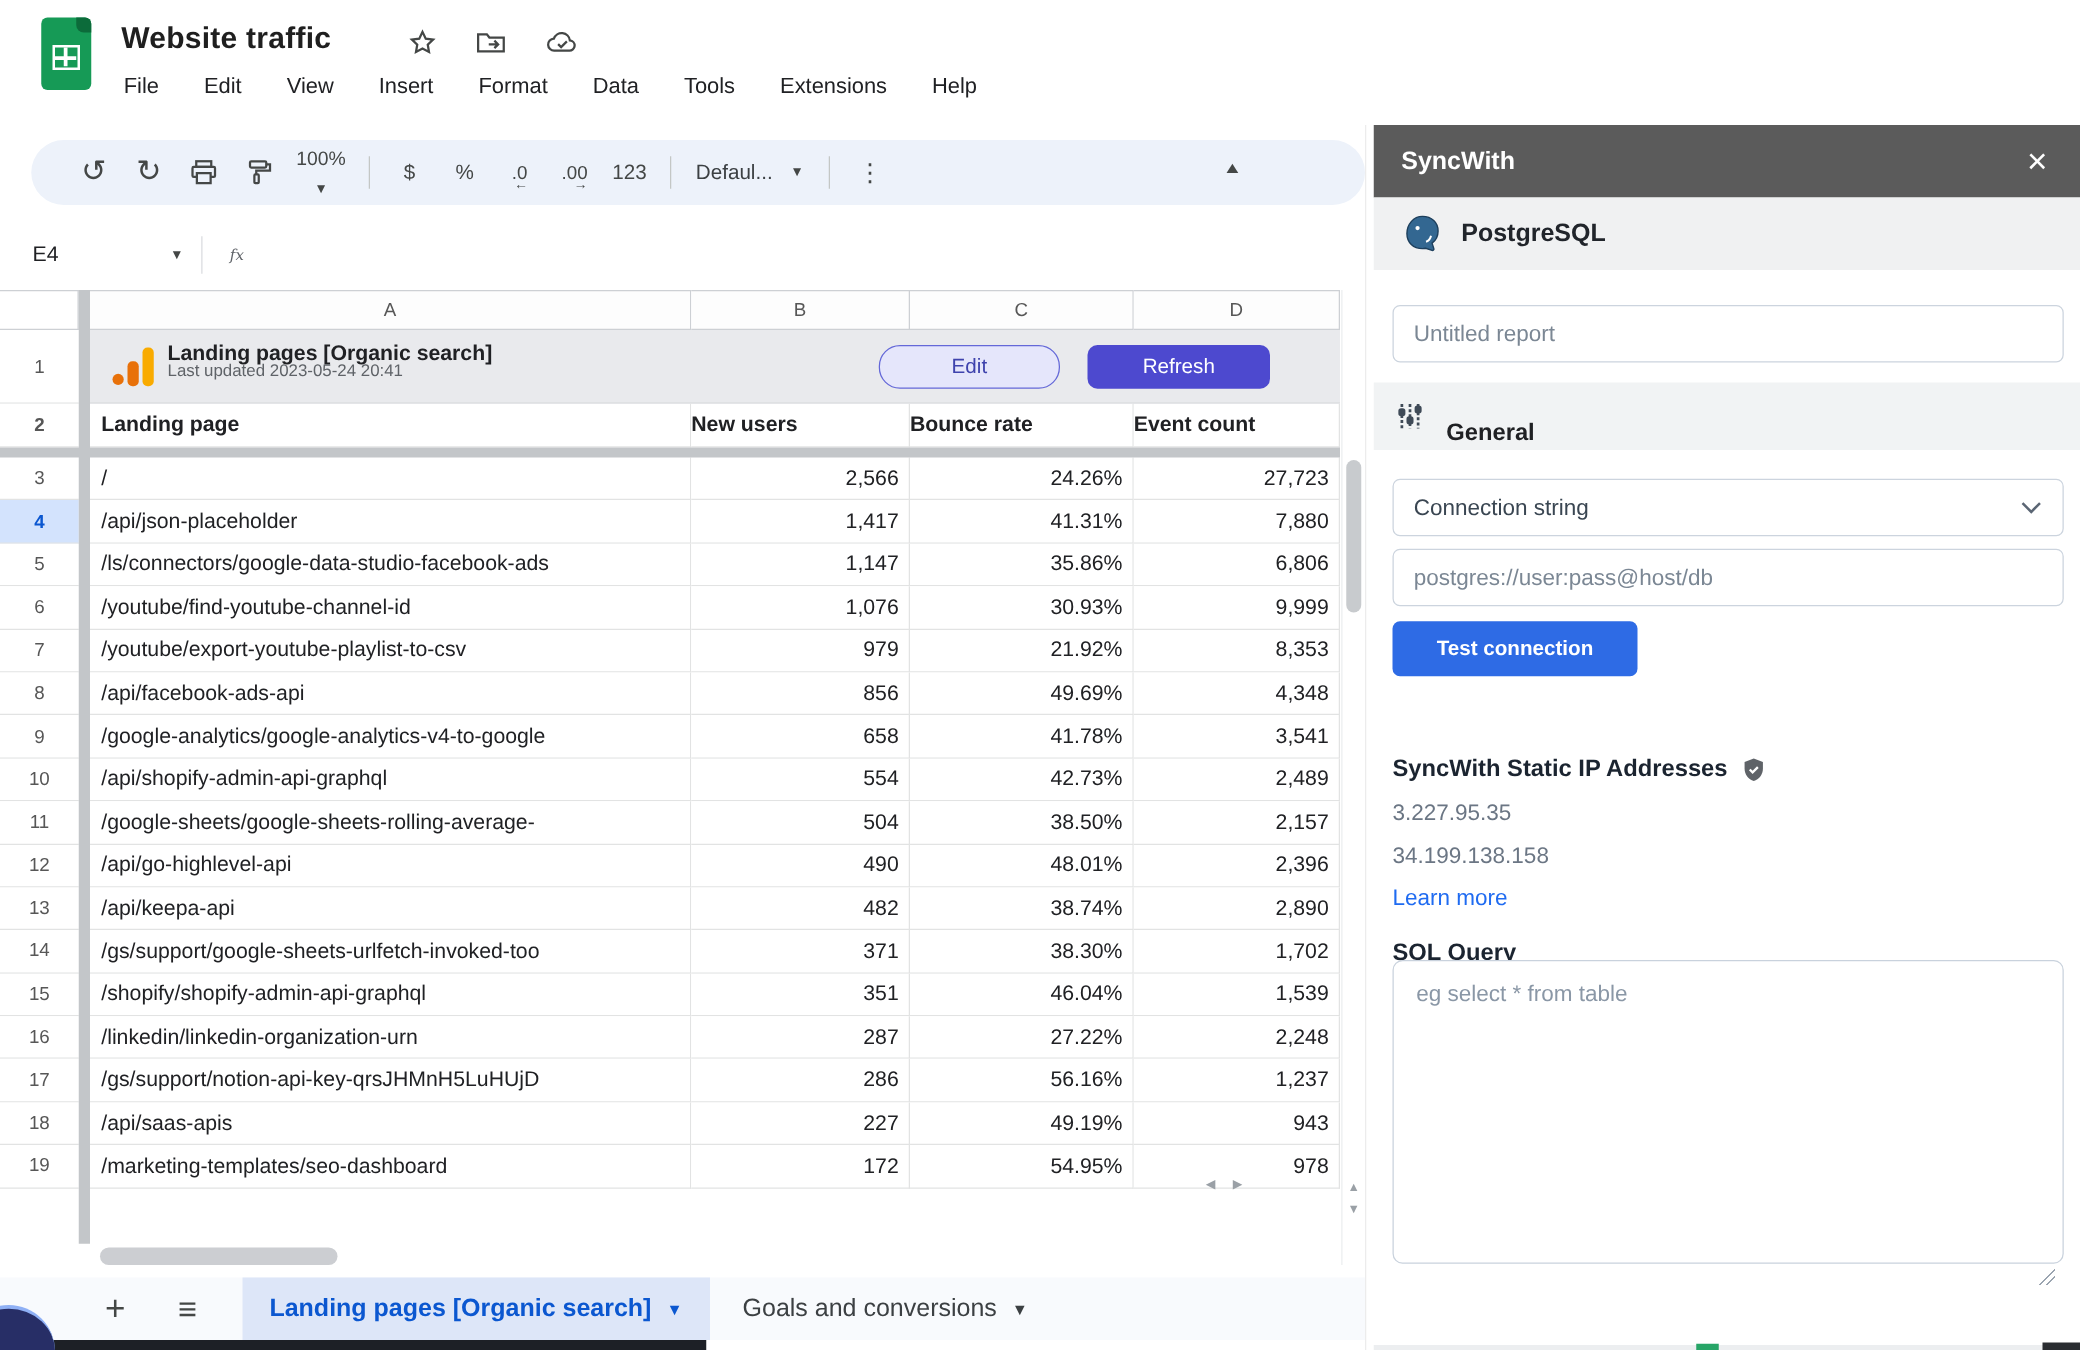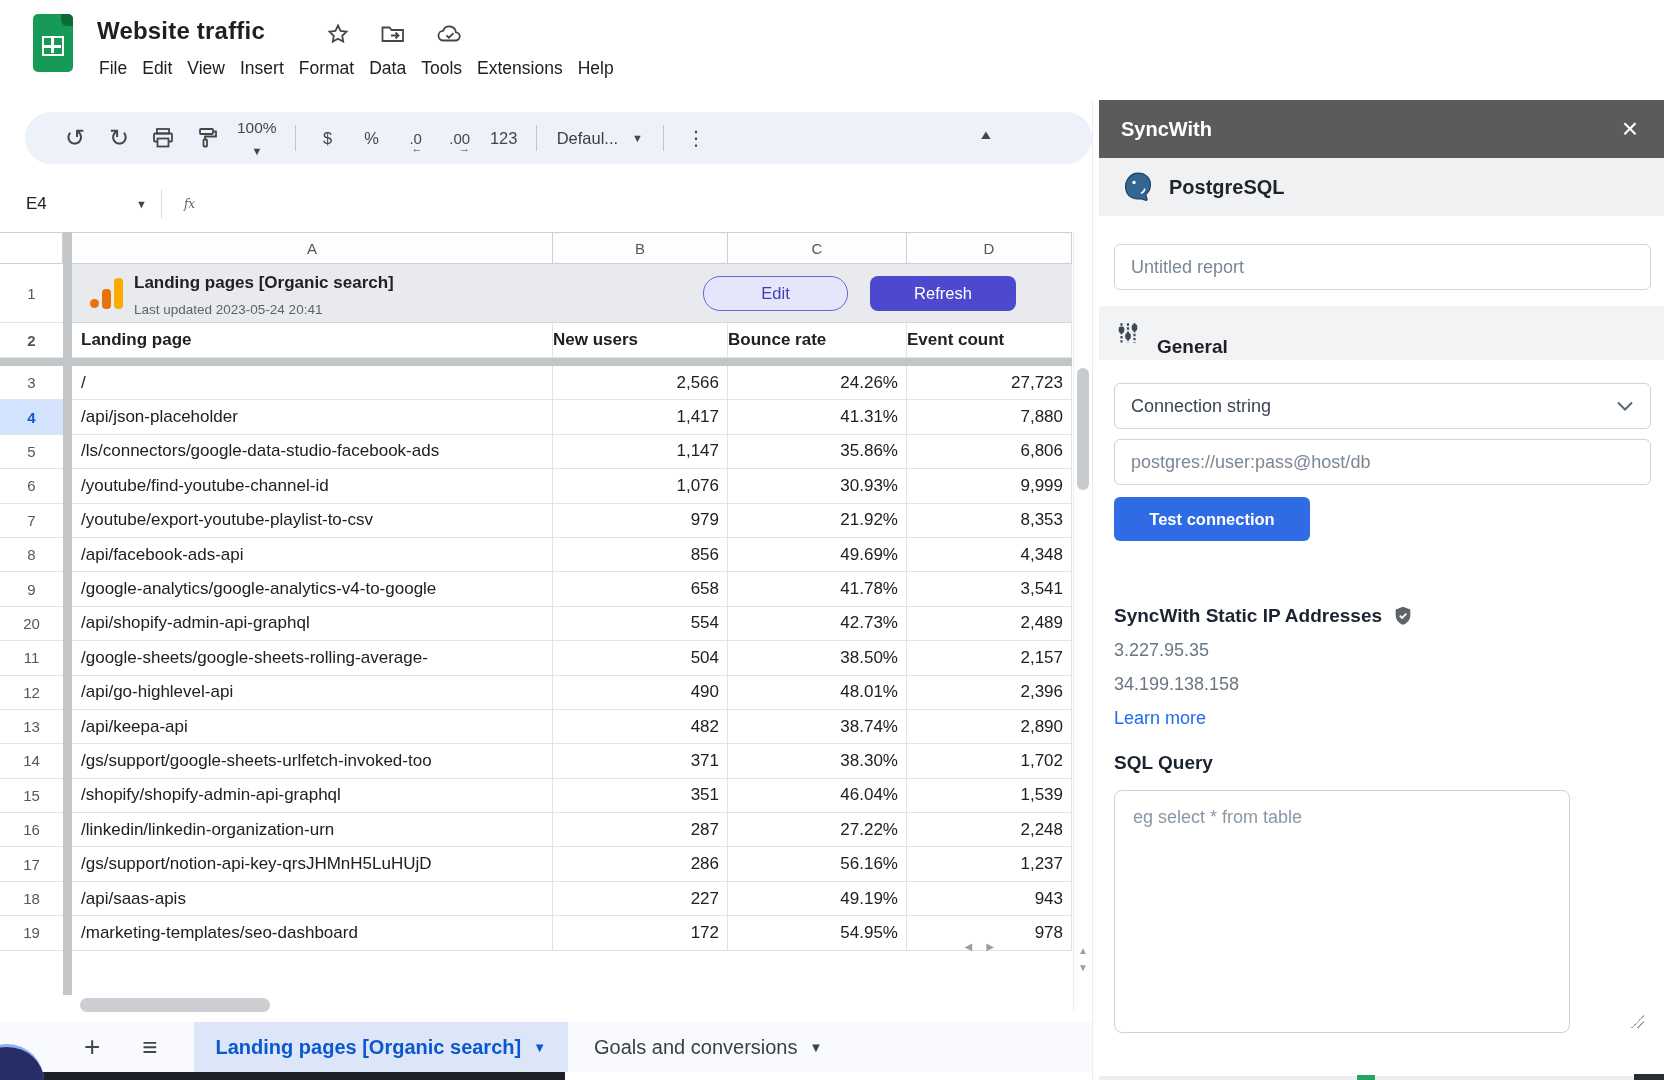--- a/index.html
+++ b/index.html
@@ -11,21 +11,21 @@
   
   .logo{ left:33px; top:14px; width:40px; height:58px; background:#169a56; border-radius:5px; }
   .logo .fold{ position:absolute; right:0; top:0; width:12px; height:12px; background:#0c6b3a; border-radius:0 5px 0 6px;}
   .logo .grid2{ position:absolute; left:9px; top:22px; width:22px; height:20px; border:2.5px solid #fff; }
   .logo .grid2 i{ position:absolute; background:#fff; }
   .logo .grid2 .h{ left:0; top:7px; width:17px; height:2.5px; }
   .logo .grid2 .v{ left:7px; top:0; width:2.5px; height:15px; }
   .doc-title{ left:97px; top:17px; font-size:24px; font-weight:700; color:#1f1f1f; letter-spacing:.2px;}
   .title-icons{ left:326px; top:22px; display:flex; gap:30px; align-items:center; color:#444746;}
   .title-icons svg{ display:block; }
-  .menu-bar{ left:99px; top:58px; display:flex; gap:15px; font-size:17.5px; color:#202124; }
+  .menu-bar{ left:99px; top:58px; display:flex; gap:36px; font-size:17.5px; color:#202124; }
   .menu-item{ cursor:default; }
 
   
   .toolbar{ left:25px; top:112px; width:1067px; height:52px; background:#edf2fa; border-radius:26px;
             display:flex; align-items:center; gap:0; padding-left:28px; color:#444746; font-size:15px;}
   .tbtn{ display:flex; align-items:center; justify-content:center; min-width:44px; height:36px; border-radius:6px; }
   .tbtn.sym{ font-size:16.5px; font-weight:400; color:#444746;}
   .t-undo,.t-redo{ font-size:24px; line-height:1; }
   .zoom-box{ display:flex; align-items:center; gap:8px; padding:0 8px; font-size:15.5px;flex-direction:column;}
   .caret{ font-size:11px; color:#444746; }
@@ -57,21 +57,21 @@
   .banner{ position:absolute; left:72px; top:34px; width:1000px; height:59px; background:#e9eaed;
            border-bottom:1px solid #d5d7da; }
   .rh-banner{ position:absolute; left:0; top:34px; width:63px; height:59px; background:#fff;
               border-bottom:1px solid #e2e3e3; display:flex;align-items:center;justify-content:center;
               font-size:15px; color:#575757;}
   .ga-icon{ position:absolute; left:18px; top:13px; width:34px; height:32px; }
   .ga-icon .dot{ position:absolute; left:0; bottom:1px; width:9px; height:9px; border-radius:50%; background:#e8710a;}
   .ga-icon .b1{ position:absolute; left:12px; bottom:0; width:9px; height:20px; border-radius:4px; background:#e8710a;}
   .ga-icon .b2{ position:absolute; left:24px; bottom:0; width:9px; height:31px; border-radius:4px; background:#f9ab00;}
   .banner-title{ position:absolute; left:62px; top:9px; font-size:17px; font-weight:700; color:#202124;}
-  .banner-sub{ position:absolute; left:62px; top:38px; font-size:13.5px; color:#5f6368;}
+  .banner-sub{ position:absolute; left:62px; top:25px; font-size:13.5px; color:#5f6368;}
   .edit-btn{ position:absolute; right:224px; top:12px; width:145px; height:35px; border-radius:17px;
              background:#e5e6fb; border:1.5px solid #6468d8; color:#3f43ad; font-size:16.5px;
              display:flex; align-items:center; justify-content:center; }
   .refresh-btn{ position:absolute; right:56px; top:12px; width:146px; height:35px; border-radius:8px;
              background:#4d49cf; color:#fff; font-size:16.5px; font-weight:500;
              display:flex; align-items:center; justify-content:center; }
 
   .hdr-row{ position:absolute; left:0; top:93px; height:35px; display:flex; font-weight:700; font-size:17px; }
   .grid-body{ position:absolute; left:0; top:136px; }
   .grid-row{ display:flex; height:34.4px; }
@@ -123,21 +123,21 @@
   .sb-select{ top:283px; justify-content:space-between; color:#3a4652; }
   .conn-input{ top:339px; }
   .test-btn{ position:absolute; left:15px; top:397px; width:196px; height:44px; background:#2e6be5; border-radius:6px;
              color:#fff; font-size:16.5px; font-weight:700; display:flex; align-items:center; justify-content:center;}
   .ip-title{ position:absolute; left:15px; top:504px; font-size:19px; font-weight:700; color:#1b2430;
              display:flex; align-items:center; gap:10px;}
   .ip-line{ position:absolute; left:15px; font-size:18px; color:#6b7684; }
   .ip1{ top:540px; } .ip2{ top:574px; }
   .learn{ position:absolute; left:15px; top:608px; font-size:18px; color:#1f6bf1; }
   .sql-label{ position:absolute; left:15px; top:652px; font-size:19px; font-weight:700; color:#1b2430;}
-  .sql-area{ position:absolute; left:15px; top:690px; width:456px; height:243px; border:1px solid #c9d2dd;
+  .sql-area{ position:absolute; left:15px; top:668px; width:537px; height:243px; border:1px solid #c9d2dd;
              border-radius:8px; background:#fff; padding:16px 18px; font-size:18px; color:#8a97a6; }
   .resize{ position:absolute; right:20px; top:915px; width:13px; height:13px;
            background:linear-gradient(135deg, transparent 0 50%, #9aa4b0 50% 56%, transparent 56% 72%, #9aa4b0 72% 78%, transparent 78%); }
   .sb-bottom{ position:absolute; left:0; top:976px; width:565px; height:4px; background:#eceef0; }
   .sb-green{ position:absolute; left:258px; top:975px; width:18px; height:5px; background:#27a567; }
   .sb-dark{ position:absolute; right:0; top:974px; width:30px; height:6px; background:#2a2d31; }
 
   svg{ display:block; }
 </style>
 </head>
@@ -308,21 +308,21 @@
           <div class="cell colD-c num">4,348</div>
         </div>
         <div class="grid-row">
           <div class="cell rownum">9</div>
           <div class="cell colA-c">/google-analytics/google-analytics-v4-to-google</div>
           <div class="cell colB-c num">658</div>
           <div class="cell colC-c num">41.78%</div>
           <div class="cell colD-c num">3,541</div>
         </div>
         <div class="grid-row">
-          <div class="cell rownum">20</div>
+          <div class="cell rownum">10</div>
           <div class="cell colA-c">/api/shopify-admin-api-graphql</div>
           <div class="cell colB-c num">554</div>
           <div class="cell colC-c num">42.73%</div>
           <div class="cell colD-c num">2,489</div>
         </div>
         <div class="grid-row">
           <div class="cell rownum">11</div>
           <div class="cell colA-c">/google-sheets/google-sheets-rolling-average-</div>
           <div class="cell colB-c num">504</div>
           <div class="cell colC-c num">38.50%</div>

